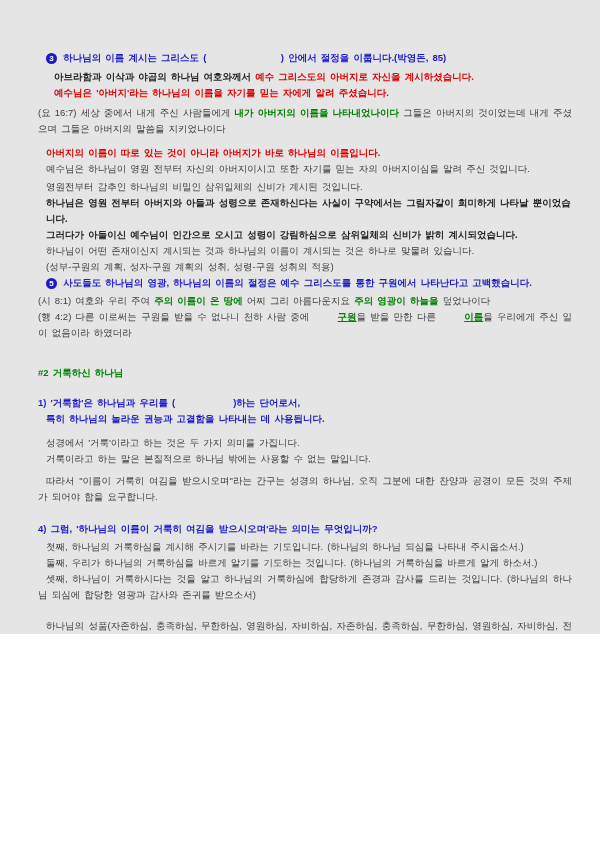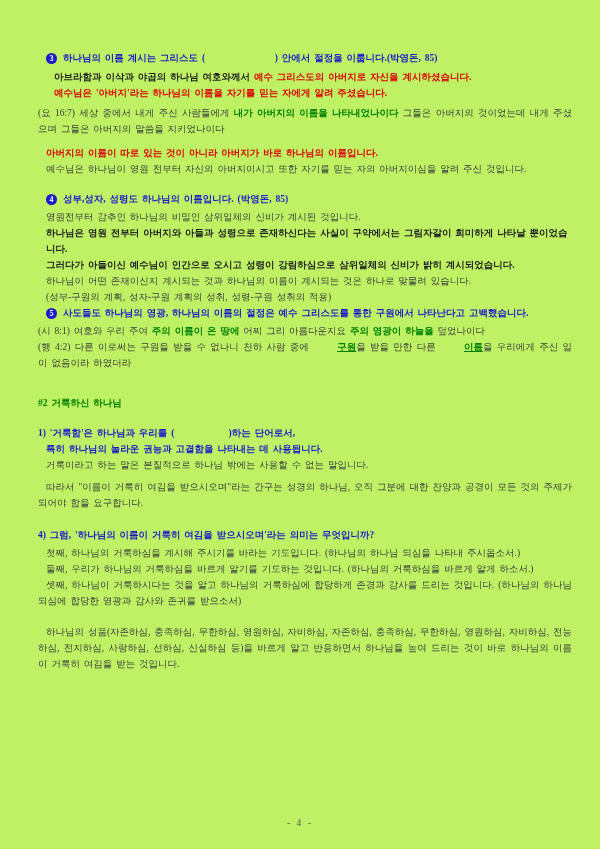--- a/index.html
+++ b/index.html
@@ -5,23 +5,23 @@
   :root{
     --blue:#1b1bc8;
     --red:#dd0000;
     --green:#008000;
     --ink:#3c3c3c;
     --ink-bold:#222222;
   }
   html,body{margin:0;padding:0;background:#ffffff;}
   .page{
     position:relative;
-    width:600px;height:849px;
-    background:#bef264;
-    font-family:Liberation Serif, serif;
+    width:600px;height:634px;
+    background:#e5e5e5;
+    font-family:Liberation Sans, sans-serif;
     font-size:9.5px;
     color:var(--ink);
     overflow:hidden;
     box-sizing:border-box;
   }
   .doc-body{
     position:absolute;
     left:38px;top:50px;
     width:534px;
   }
@@ -70,32 +70,32 @@
 <body>
 
 <div class="page">
   <div class="doc-body">
       <div class="block ind1"><span class="run num">3</span><span class="run blue"> 하나님의 이름 계시는 그리스도 (                  ) 안에서 절정을 이룹니다.(박영돈, 85)</span></div>
       <div class="block ind2" style="margin-top: 3px;"><span class="run bold">아브라함과 이삭과 야곱의 하나님 여호와께서 </span><span class="run red">예수 그리스도의 아버지로 자신을 계시하셨습니다.</span></div>
       <div class="block ind2"><span class="run red">예수님은 '아버지'라는 하나님의 이름을 자기를 믿는 자에게 알려 주셨습니다.</span></div>
       <div class="block just" style="margin-top: 4px;"><span class="run black">(요 16:7) 세상 중에서 내게 주신 사람들에게 </span><span class="run green">내가 아버지의 이름을 나타내었나이다</span><span class="run black"> 그들은 아버지의 것이었는데 내게 주셨으며 그들은 아버지의 말씀을 지키었나이다</span></div>
       <div class="block ind1" style="margin-top: 8px;"><span class="run red">아버지의 이름이 따로 있는 것이 아니라 아버지가 바로 하나님의 이름입니다.</span></div>
       <div class="block ind1"><span class="run black">예수님은 하나님이 영원 전부터 자신의 아버지이시고 또한 자기를 믿는 자의 아버지이심을 알려 주신 것입니다.</span></div>
-      <div class="block ind1" style="margin-top: 14px;"><span class="run num">4</span><span class="run blue"> 성부,성자, 성령도 하나님의 이름입니다. (박영돈, 85)</span></div>
       <div class="block ind1" style="margin-top: 2px;"><span class="run black">영원전부터 감추인 하나님의 비밀인 삼위일체의 신비가 계시된 것입니다.</span></div>
       <div class="block ind1"><span class="run bold">하나님은 영원 전부터 아버지와 아들과 성령으로 존재하신다는 사실이 구약에서는 그림자같이 희미하게 나타날 뿐이었습니다.</span></div>
       <div class="block ind1"><span class="run bold">그러다가 아들이신 예수님이 인간으로 오시고 성령이 강림하심으로 삼위일체의 신비가 밝히 계시되었습니다.</span></div>
       <div class="block ind1"><span class="run black">하나님이 어떤 존재이신지 계시되는 것과 하나님의 이름이 계시되는 것은 하나로 맞물려 있습니다.</span></div>
       <div class="block ind1"><span class="run black">(성부-구원의 계획, 성자-구원 계획의 성취, 성령-구원 성취의 적용)</span></div>
       <div class="block ind1" style=""><span class="run num">5</span><span class="run blue"> 사도들도 하나님의 영광, 하나님의 이름의 절정은 예수 그리스도를 통한 구원에서 나타난다고 고백했습니다.</span></div>
       <div class="block" style="margin-top: 2px;"><span class="run black">(시 8:1) 여호와 우리 주여 </span><span class="run green">주의 이름이 온 땅에</span><span class="run black"> 어찌 그리 아름다운지요 </span><span class="run green">주의 영광이 하늘을</span><span class="run black"> 덮었나이다</span></div>
       <div class="block just"><span class="run black">(행 4:2) 다른 이로써는 구원을 받을 수 없나니 천하 사람 중에 </span><span class="run greenu">구원</span><span class="run black">을 받을 만한 다른 </span><span class="run greenu">이름</span><span class="run black">을 우리에게 주신 일이 없음이라 하였더라</span></div>
       <div class="block" style="margin-top: 24px;"><span class="run greenh">#2 거룩하신 하나님</span></div>
       <div class="block" style="margin-top: 14px;"><span class="run blue">1) '거룩함'은 하나님과 우리를 (              )하는 단어로서,</span></div>
       <div class="block ind1"><span class="run blue">특히 하나님의 놀라운 권능과 고결함을 나타내는 데 사용됩니다.</span></div>
+      <div class="block ind1" style="margin-top: 8px;"><span class="run black">성경에서 '거룩'이라고 하는 것은 두 가지 의미를 가집니다.</span></div>
       <div class="block ind1"><span class="run black">거룩이라고 하는 말은 본질적으로 하나님 밖에는 사용할 수 없는 말입니다.</span></div>
       <div class="block hang just" style="margin-top: 6px;"><span class="run black">따라서 "이름이 거룩히 여김을 받으시오며"라는 간구는 성경의 하나님, 오직 그분에 대한 찬양과 공경이 모든 것의 주제가 되어야 함을 요구합니다.</span></div>
       <div class="block" style="margin-top: 16px;"><span class="run blue">4) 그럼, '하나님의 이름이 거룩히 여김을 받으시오며'라는 의미는 무엇입니까?</span></div>
       <div class="block ind1" style="margin-top: 2px;"><span class="run black">첫째, 하나님의 거룩하심을 계시해 주시기를 바라는 기도입니다. (하나님의 하나님 되심을 나타내 주시옵소서.)</span></div>
       <div class="block ind1"><span class="run black">둘째, 우리가 하나님의 거룩하심을 바르게 알기를 기도하는 것입니다. (하나님의 거룩하심을 바르게 알게 하소서.)</span></div>
       <div class="block hang just"><span class="run black">셋째, 하나님이 거룩하시다는 것을 알고 하나님의 거룩하심에 합당하게 존경과 감사를 드리는 것입니다. (하나님의 하나님 되심에 합당한 영광과 감사와 존귀를 받으소서)</span></div>
       <div class="block hang just" style="margin-top: 15px;"><span class="run black">하나님의 성품(자존하심, 충족하심, 무한하심, 영원하심, 자비하심, 자존하심, 충족하심, 무한하심, 영원하심, 자비하심, 전능하심, 전지하심, 사랑하심, 선하심, 신실하심 등)을 바르게 알고 반응하면서 하나님을 높여 드리는 것이 바로 하나님의 이름이 거룩히 여김을 받는 것입니다.</span></div>
     </div>
   <div class="page-number">- 4 -</div>
 </div>

